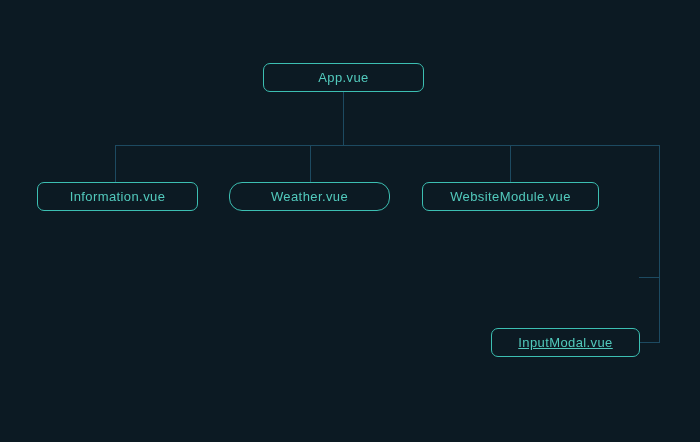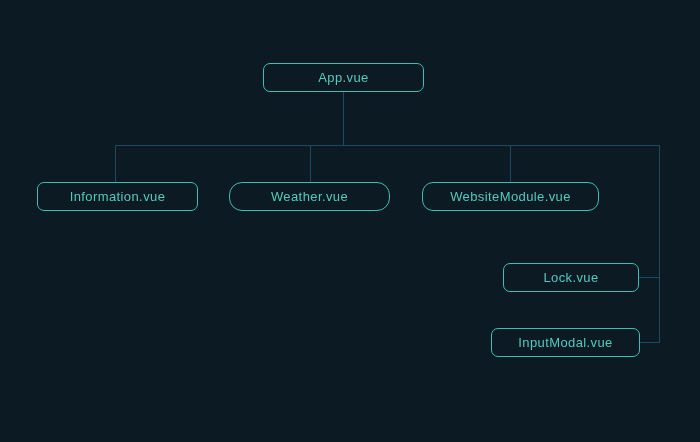--- a/index.html
+++ b/index.html
@@ -37,23 +37,23 @@
     color: var(--node-text);
     font-size: 13px;
     letter-spacing: 0.4px;
     background: transparent;
     white-space: nowrap;
   }
   
   #node-app        { left: 263px; top: 63px;  width: 161px; }
   #node-information{ left: 37px;  top: 182px; width: 161px; }
   #node-weather    { left: 229px; top: 182px; width: 161px; border-radius: 13px; }
-  #node-website    { left: 422px; top: 182px; width: 177px; border-radius: 11px; }
+  #node-website    { left: 422px; top: 182px; width: 177px; }
   #node-lock       { left: 503px; top: 263px; width: 136px; }
-  #node-inputmodal { left: 491px; top: 328px; width: 149px; }
+  #node-inputmodal { left: 491px; top: 328px; width: 149px; text-decoration: underline; }
   
   #ln-app-stem      { left: 343px; top: 92px;  width: 1px;   height: 53px; }
   #ln-main-bar      { left: 115px; top: 145px; width: 545px; height: 1px; }
   #ln-drop-info     { left: 115px; top: 145px; width: 1px;   height: 37px; }
   #ln-drop-weather  { left: 310px; top: 145px; width: 1px;   height: 37px; }
   #ln-drop-website  { left: 510px; top: 145px; width: 1px;   height: 37px; }
   #ln-right-rail    { left: 659px; top: 145px; width: 1px;   height: 198px; }
   #ln-lock-arm      { left: 639px; top: 277px; width: 21px;  height: 1px; }
   #ln-inputmodal-arm{ left: 640px; top: 342px; width: 20px;  height: 1px; }
 </style>
@@ -80,21 +80,18 @@
   </div>
 
   <div class="node" id="node-weather">
     <span>Weather.vue</span>
   </div>
 
   <div class="node" id="node-website">
     <span>WebsiteModule.vue</span>
   </div>
 
-  <div class="node" id="node-lock">
-    <span>Lock.vue</span>
-  </div>
 
   <div class="node" id="node-inputmodal">
     <span>InputModal.vue</span>
   </div>
 
 </div>
 
 </body></html>

